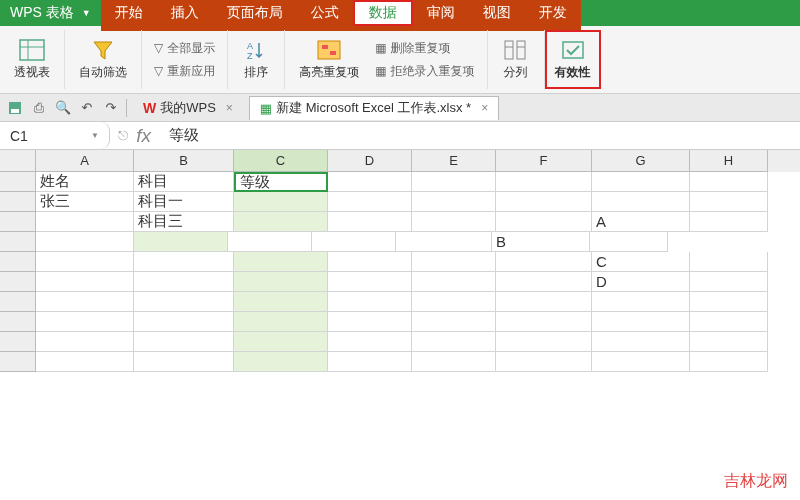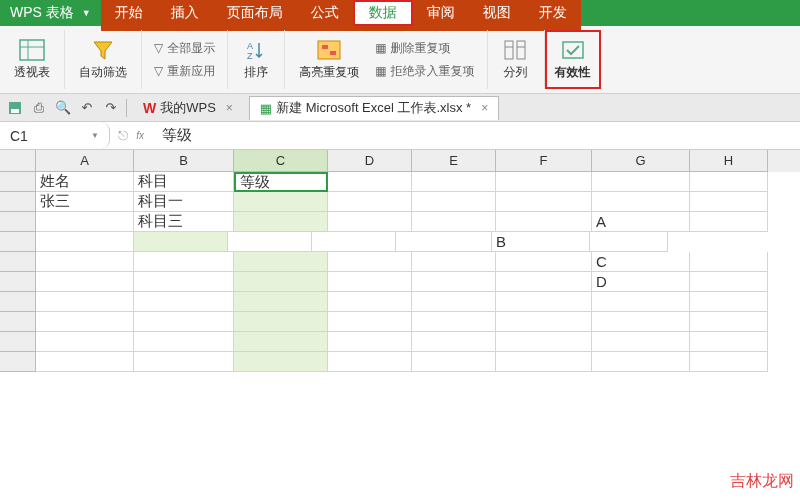--- a/index.html
+++ b/index.html
@@ -33,21 +33,21 @@
   .doc-tab.active { background: #fff; border: 1px solid #bbb; border-bottom: none; }
   .wps-logo { color: #d22; font-weight: bold; font-size: 14px; }
   .excel-icon { color: #2e9b47; font-size: 13px; }
   .close-tab { font-size: 12px; color: #888; margin-left: 6px; }
   
   
   .formula-bar { height: 28px; border-bottom: 1px solid #ccc; display: flex; align-items: center; }
   .name-box { width: 110px; padding: 0 10px; border-right: 1px solid #ccc; font-size: 14px; height: 100%; display: flex; align-items: center; justify-content: space-between; border-radius: 9px; }
   .name-dd { font-size: 8px; color: #888; }
   .fx-area { display: flex; align-items: center; padding: 0 8px; gap: 8px; height: 100%; }
-  .fx-icon { font-style: italic; color: #888; font-size: 10px; }
+  .fx-icon { font-style: italic; color: #888; font-size: 19px; }
   .formula-input { flex: 1; padding: 0 10px; font-size: 15px; height: 100%; display: flex; align-items: center; }
   
   
   .grid-area { position: relative; }
   .col-headers { display: flex; height: 22px; background: #eee; }
   .corner { width: 36px; border-right: 1px solid #bbb; border-bottom: 1px solid #bbb; background: #eee; }
   .col-h { border-right: 1px solid #bbb; border-bottom: 1px solid #bbb; display: flex; align-items: center; justify-content: center; font-size: 13px; background: #eee; }
   .col-h.sel { background: #d4e8c8; }
   .grid-row { display: flex; height: 20px; }
   .row-h { width: 36px; border-right: 1px solid #bbb; border-bottom: 1px solid #bbb; background: #eee; display: flex; align-items: center; justify-content: center; font-size: 12px; }
@@ -57,21 +57,21 @@
   
   .cw-a { width: 98px; }
   .cw-b { width: 100px; }
   .cw-c { width: 94px; }
   .cw-d { width: 84px; }
   .cw-e { width: 84px; }
   .cw-f { width: 96px; }
   .cw-g { width: 98px; }
   .cw-h { width: 78px; }
   
-  .watermark { position: absolute; right: 6px; bottom: 8px; color: #d22; font-size: 16px; font-weight: 500; opacity: .85; text-align: right; }
+  .watermark { position: absolute; right: 12px; bottom: 8px; color: #d22; font-size: 16px; font-weight: 500; opacity: .85; text-align: right; }
 </style>
 </head>
 <body>
 
 <div class="title-bar">
   <div class="app-name">
     <span>WPS 表格</span>
     <span class="app-dropdown">▼</span>
   </div>
   <div class="menu-tabs">

